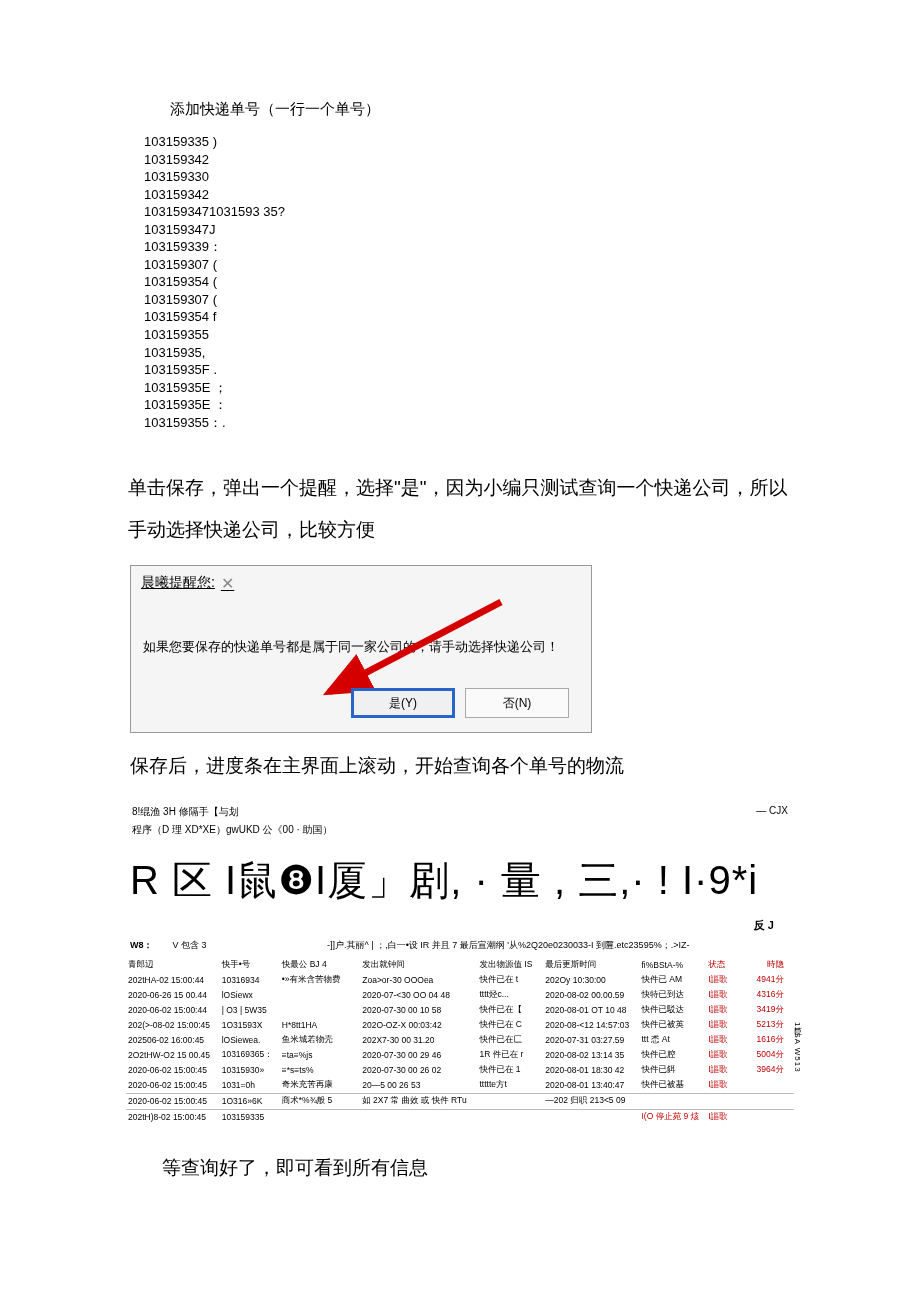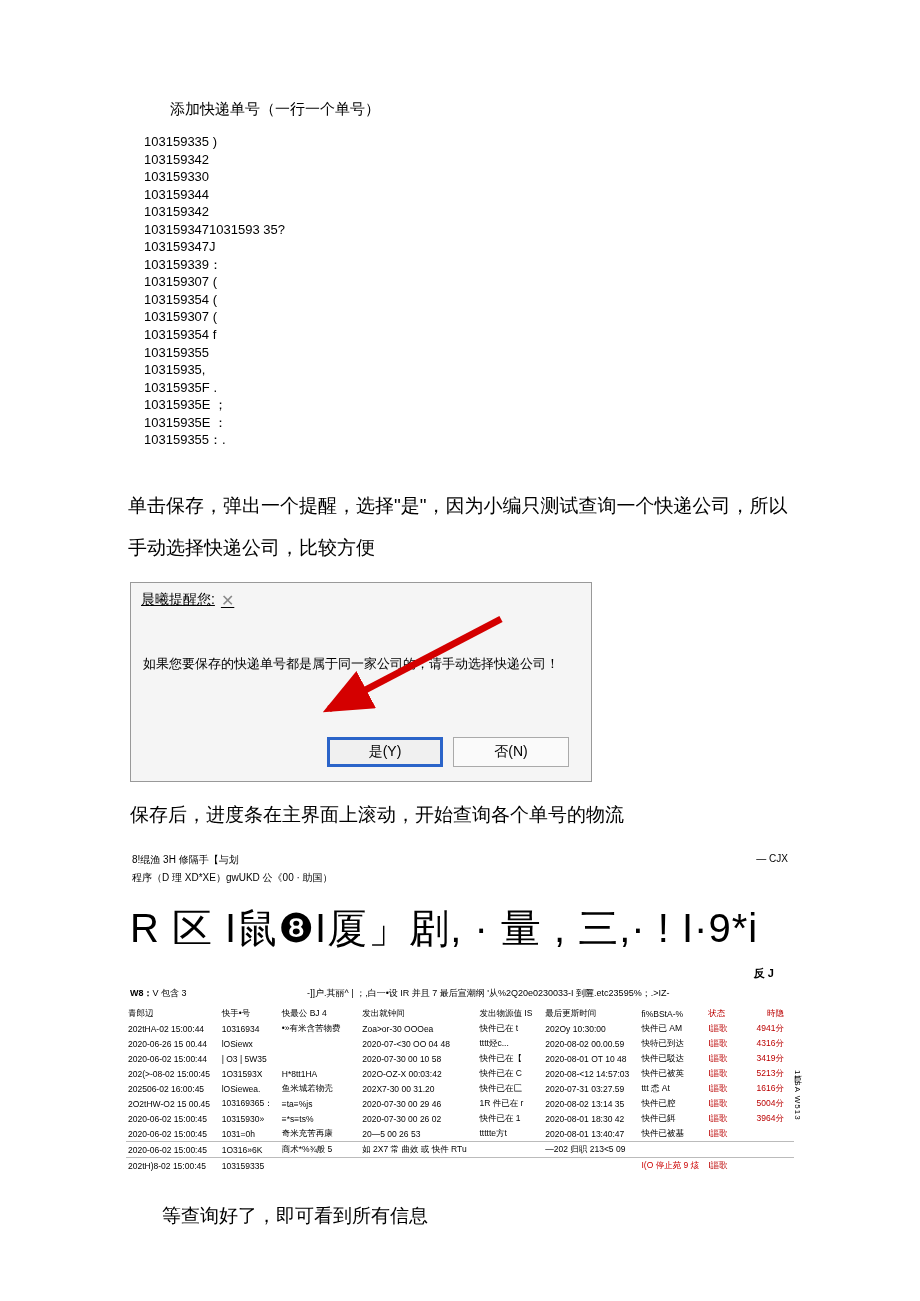--- a/index.html
+++ b/index.html
@@ -53,29 +53,28 @@
     line-height: 2.4;
   }
   .dialog-footer {
     display: flex;
     justify-content: flex-end;
     gap: 10px;
     padding: 16px 22px 14px 0;
     position: relative;
   }
   .dialog-btn {
-    width: 116px;
+    width: 104px;
     height: 30px;
-    font-size: 14px;
+    font-size: 12px;
     display: flex;
     align-items: center;
     justify-content: center;
     background: #fafafa;
     border: 1px solid #aaa;
-    margin-top: 31px;
   }
   .dialog-btn.yes {
     border: 3px solid #2b64c9;
     background: #f0f0f0;
   }
   .red-arrow {
     position: absolute;
     top: 30px;
     right: 60px;
     pointer-events: none;
@@ -111,20 +110,21 @@
     padding-right: 26px;
     margin-bottom: 6px;
   }
   .table-wrap {
     font-size: 9px;
     padding: 0 6px;
     margin-bottom: 30px;
   }
   .table-top {
     display: flex;
+    gap: 20px;
     padding: 0 4px 3px 4px;
     margin-bottom: 3px;
   }
   table {
     width: 100%;
     border-collapse: collapse;
     font-size: 8.5px;
   }
   th, td {
     text-align: left;
@@ -160,21 +160,20 @@
 </style>
 </head>
 <body>
 
 <div class="section-title">添加快递单号（一行一个单号）</div>
 
 <div class="number-list" id="num-list">
     <div>103159335      )</div>
     <div>103159342</div>
     <div>103159330</div>
-    <div>103159344</div>
     <div>103159342</div>
     <div>1031593471031593 35?</div>
     <div>103159347J</div>
     <div>103159339：</div>
     <div>103159307 (</div>
     <div>103159354 (</div>
     <div>103159307 (</div>
     <div>103159354 f</div>
     <div>103159355</div>
     <div>10315935,</div>

